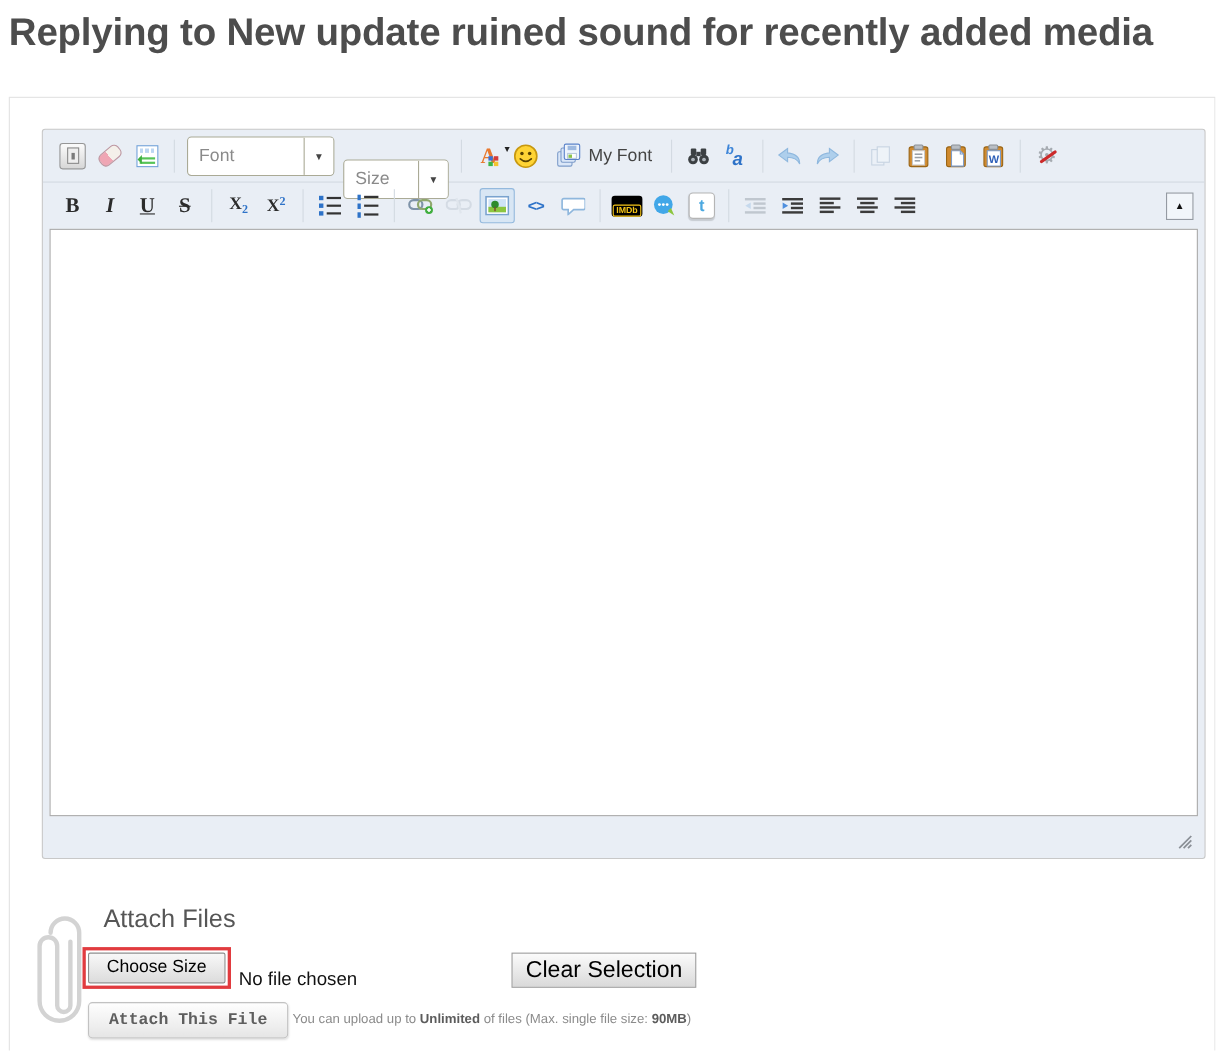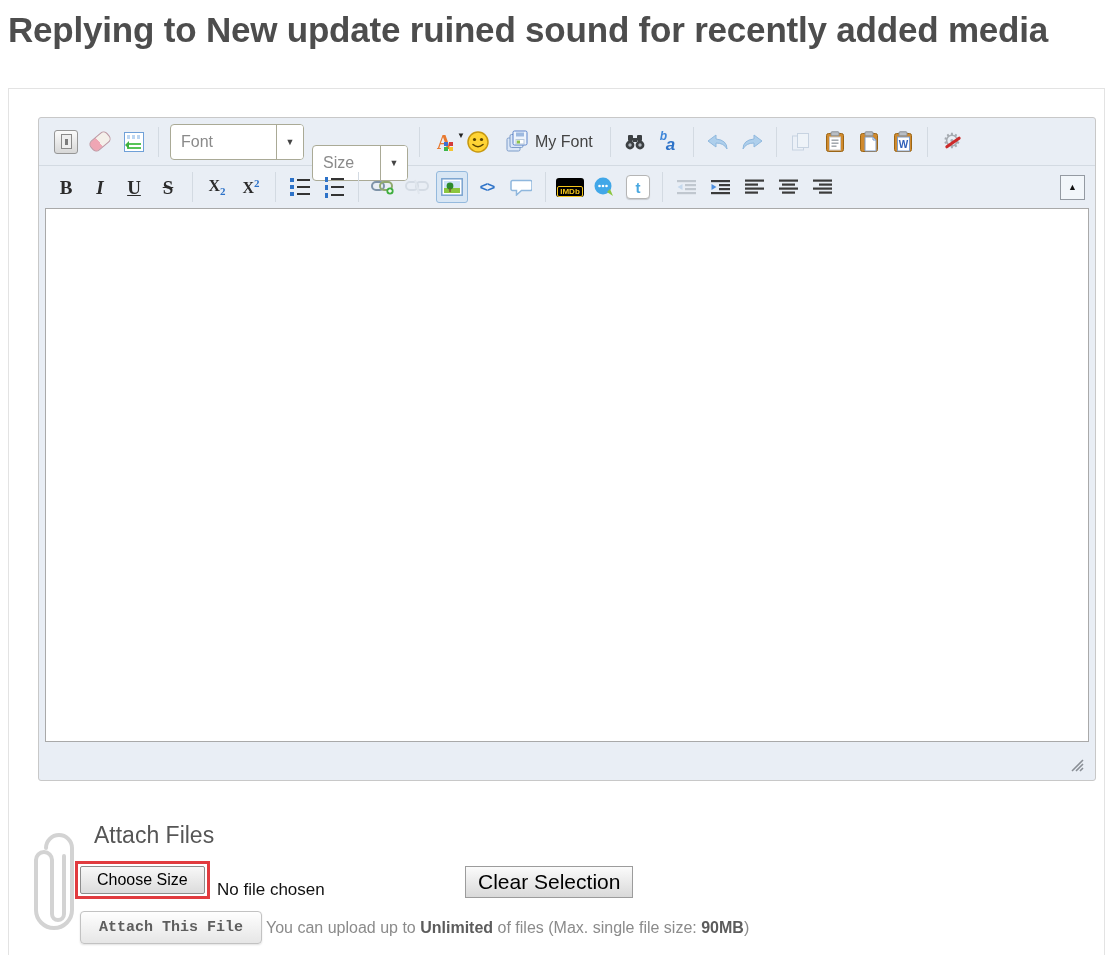--- a/index.html
+++ b/index.html
@@ -119,21 +119,21 @@
     font-family:"Liberation Sans",sans-serif;font-size:21px;color:#000;
     background:linear-gradient(#fbfbfb,#d9d9d9);border:1px solid #9c9c9c;
     padding:3px 12px;cursor:pointer;
   }
   .attach-btn{
     position:absolute;left:80px;top:911px;
     font-family:Liberation Mono, monospace;font-size:15px;font-weight:bold;color:#5e5e5e;
     background:linear-gradient(#fefefe,#e6e6e6);border:1px solid #c2c2c2;border-radius:4px;
     padding:7px 18px;cursor:pointer;box-shadow:0 1px 2px rgba(0,0,0,.12);
   }
-  .upload-info{position:absolute;left:266px;top:919px;font-size:16px;color:#8b8b8b;}
+  .upload-info{position:absolute;left:266px;top:919px;font-size:12px;color:#8b8b8b;}
   .upload-info b{color:#5c5c5c;}
   svg{display:block;}
 </style>
 </head>
 <body>
 
 <div class="page-title">Replying to New update ruined sound for recently added media</div>
 
 <div class="panel"></div>
 

